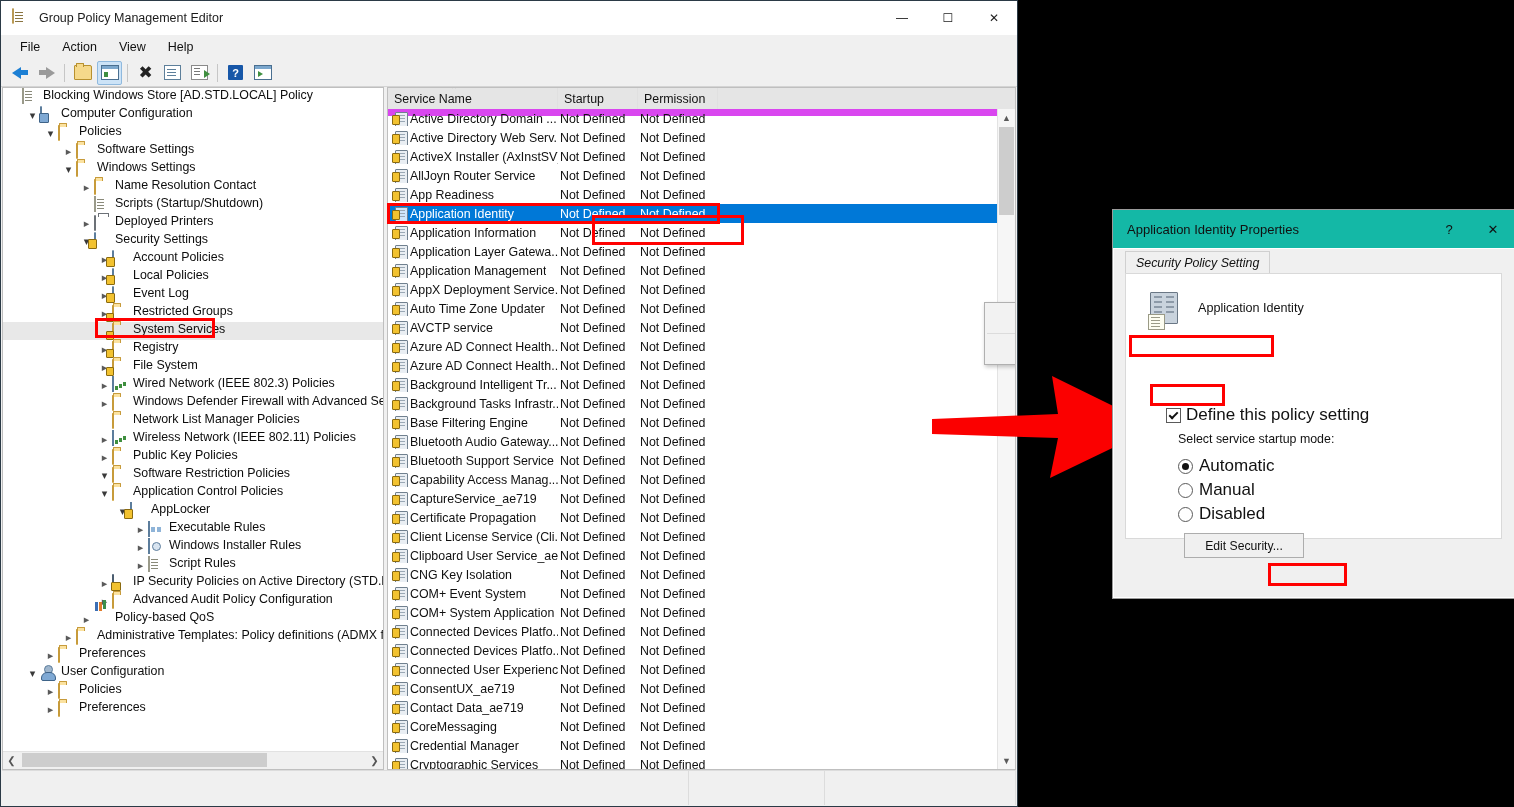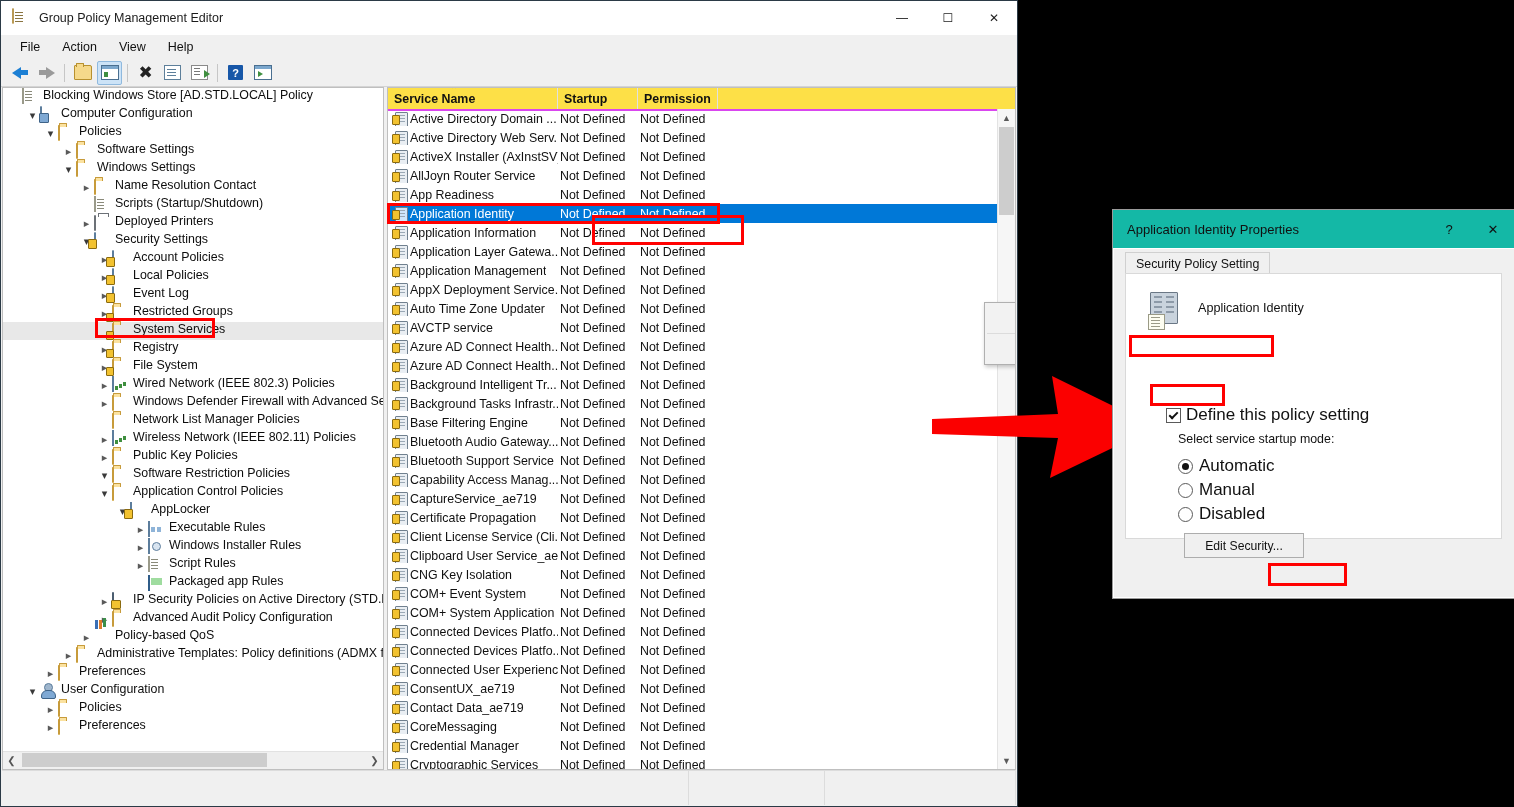--- a/index.html
+++ b/index.html
@@ -113,21 +113,21 @@
     box-shadow:6px 0 0 0 #8fb4d8;}
   .f-msi{width:14px;height:14px;background:#fff;border:1px solid #5c7d9c;position:relative;top:1px;}
   .f-msi:before{content:"";position:absolute;left:3px;top:3px;width:7px;height:7px;border-radius:50%;
      background:#d8e4f0;border:1px solid #5c7d9c;}
   .f-pkg{width:16px;height:13px;background:#4f7fae;border:1px solid #2f5c88;position:relative;top:2px;}
   .f-pkg:after{content:"";position:absolute;left:2px;top:2px;width:11px;height:7px;background:#9fdc9f;}
 
   
   #list-pane{flex:1;margin-left:3px;background:#fff;border:1px solid #bfbfbf;box-sizing:border-box;
              position:relative;overflow:hidden;}
-  #lv-head{display:flex;height:21px;background:#fde047;border-bottom:2px solid #d946ef;font-weight:bold;}
+  #lv-head{display:flex;height:21px;background:#e5e5e5;border-bottom:7px solid #d946ef;}
   .lvh{display:flex;align-items:center;padding-left:6px;font-size:12.4px;color:#111;
        border-right:1px solid #e0e0e0;box-sizing:border-box;position:relative;}
   .sortmark{position:absolute;left:62px;top:-4px;font-size:10px;color:#7a7a7a;}
   #lv-body{position:absolute;left:0;top:21px;right:17px;bottom:0;overflow:hidden;}
   .lrow{display:flex;height:19px;align-items:center;white-space:nowrap;}
   .lrow.selected{background:#0078d7;color:#fff;}
   .lsvc{width:170px;display:flex;align-items:center;padding-left:4px;box-sizing:border-box;overflow:hidden;}
   .lsvc .nm{font-size:12.4px;overflow:hidden;text-overflow:clip;}
   .lcol{width:80px;font-size:12.4px;padding-left:2px;box-sizing:border-box;}
   .svc-ico{width:15px;height:14px;flex:none;margin-right:3px;position:relative;}
@@ -156,21 +156,21 @@
 
   
   #dlg{position:absolute;left:1112px;top:209px;width:402px;height:388px;background:#f0f0f0;
        border:1px solid #9a9a9a;box-shadow:0 0 0 1px #ffffff inset;z-index:60;}
   #dlg-title{height:38px;display:flex;align-items:center;background:#14b8a6;border-bottom:1px solid #fff;position:relative;}
   #dlg-title .t{margin-left:14px;font-size:13px;color:#111;}
   #dlg-title .ctrls{position:absolute;right:0;top:0;height:38px;display:flex;}
   .dbtn{width:44px;height:38px;display:flex;align-items:center;justify-content:center;font-size:13px;color:#111;}
 
   #dlg-body{position:absolute;left:0;top:38px;right:0;bottom:0;}
-  #tabstrip{position:absolute;left:12px;top:4px;height:22px;display:flex;align-items:flex-start;}
+  #tabstrip{position:absolute;left:12px;top:4px;height:22px;display:flex;align-items:flex-end;font-style:italic;}
   .tab{height:22px;padding:0 10px;background:#f0f0f0;border:1px solid #d0d0d0;border-bottom:none;
        display:flex;align-items:center;font-size:12.4px;color:#111;}
   #tabpanel{position:absolute;left:12px;top:25px;right:13px;bottom:59px;background:#fff;
             border:1px solid #d9d9d9;box-sizing:border-box;}
   .svc-big{position:absolute;left:22px;top:18px;width:30px;height:38px;}
   .svc-big .tower{position:absolute;left:2px;top:0;width:26px;height:30px;background:#c9d3dd;
      border:1px solid #6a7785;border-radius:1px;}
   .svc-big .tower:before{content:"";position:absolute;left:3px;top:3px;width:8px;height:2px;background:#8d9aa8;
      box-shadow:0 5px 0 #8d9aa8,0 10px 0 #8d9aa8,0 15px 0 #8d9aa8,12px 0 0 #8d9aa8,12px 5px 0 #8d9aa8,12px 10px 0 #8d9aa8,12px 15px 0 #8d9aa8;}
   .svc-big .paper{position:absolute;left:0;bottom:0;width:15px;height:14px;background:#fdfdf0;border:1px solid #9a9a86;}
@@ -441,25 +441,20 @@
             <span class="ticon"><span class="f-msi"></span></span>
             <span class="tlabel">Windows Installer Rules</span>
           </div>
           <div class="tnode" style="padding-left: 130px;">
             <span class="tw">
               <span class="chev">▸</span>
             </span>
             <span class="ticon"><span class="f-doc"></span></span>
             <span class="tlabel">Script Rules</span>
           </div>
-          <div class="tnode" style="padding-left: 130px;">
-            <span class="tw"></span>
-            <span class="ticon"><span class="f-pkg"></span></span>
-            <span class="tlabel">Packaged app Rules</span>
-          </div>
           <div class="tnode" style="padding-left: 94px;">
             <span class="tw">
               <span class="chev">▸</span>
             </span>
             <span class="ticon"><span class="f-ip"></span></span>
             <span class="tlabel">IP Security Policies on Active Directory (STD.LOC</span>
           </div>
           <div class="tnode" style="padding-left: 94px;">
             <span class="tw">
               <span class="chev">▸</span>

